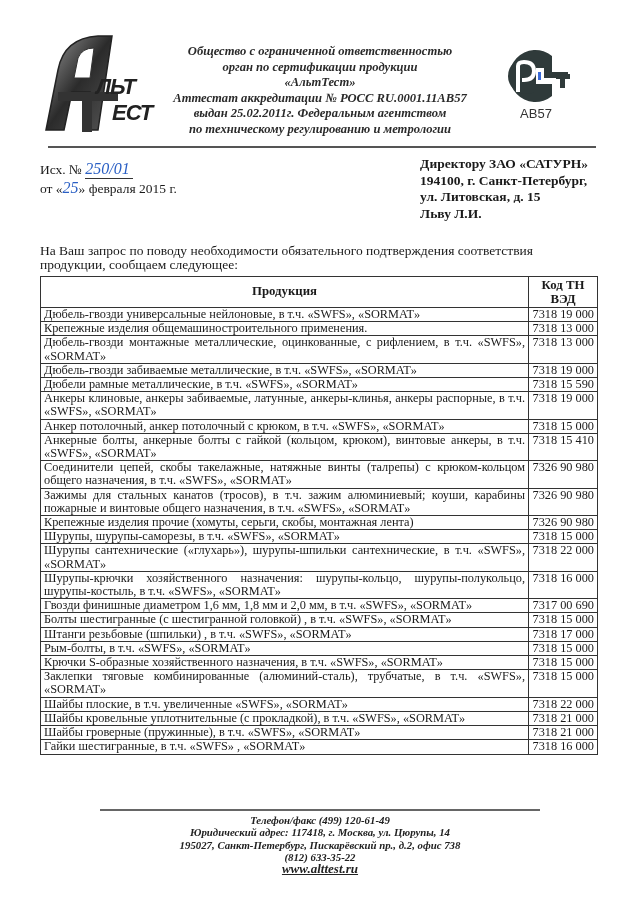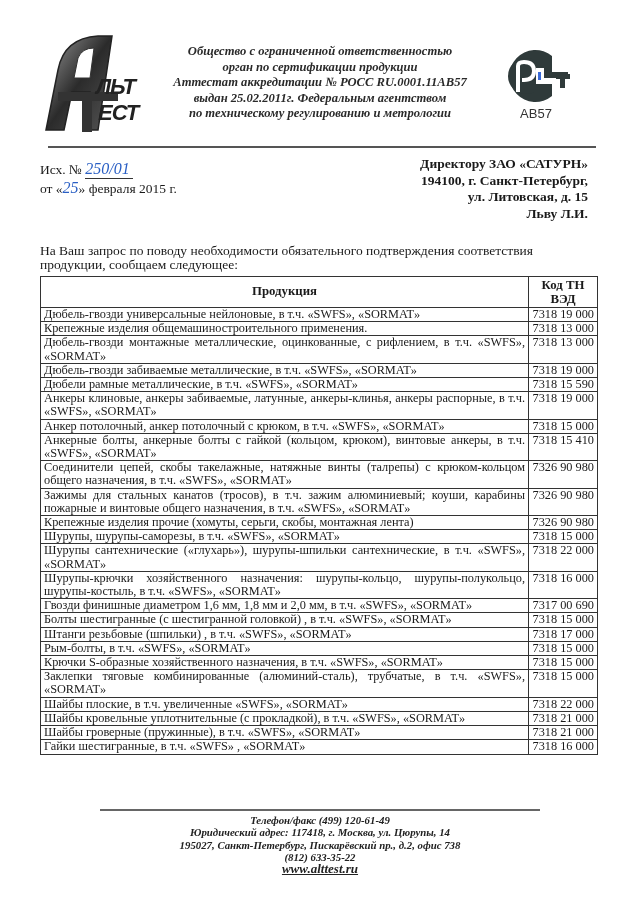--- a/index.html
+++ b/index.html
@@ -8,21 +8,21 @@
   
   .logo { left: 28px; top: 30px; width: 120px; height: 105px; }
   .org { left: 150px; top: 44px; width: 340px; text-align: center; font-style: italic; font-weight: bold; font-size: 12.6px; line-height: 15.6px; color: #2a2a2a; }
   .gost { left: 496px; top: 48px; width: 80px; height: 90px; }
   .gost-code { position: absolute; left: 0; width: 80px; top: 58px; text-align: center; font-family: "Liberation Sans", sans-serif; font-size: 13px; color: #333; }
   .hr-top { left: 48px; top: 146px; width: 548px; height: 2px; background: #555; }
   
   .ref { left: 40px; top: 160px; font-size: 13.5px; line-height: 17px; }
   .ref .hw { font-family: "Liberation Serif", serif; font-style: italic; color: #2a5fc4; font-size: 16px; }
   .ref .uline { display: inline-block; border-bottom: 1px solid #333; min-width: 48px; text-align: left; }
-  .addr { right: 48px; top: 156px; text-align: right; font-weight: bold; font-size: 13.5px; line-height: 16.5px; }
+  .addr { right: 48px; top: 156px; font-weight: bold; font-size: 13.5px; line-height: 16.5px; }
   
   .intro { left: 40px; top: 244px; width: 560px; font-size: 13.5px; line-height: 14px; }
   table.prod { position: absolute; left: 40px; top: 276px; width: 558px; border-collapse: collapse; font-size: 12.3px; line-height: 13.2px; }
   table.prod td, table.prod th { border: 1px solid #333; padding: 0 3px; vertical-align: top; }
   table.prod th { font-weight: bold; font-size: 12.8px; height: 28px; vertical-align: middle; text-align: center; }
   table.prod th.code { width: 64px; line-height: 14px; padding: 1px 2px; }
   table.prod td.name { text-align: justify; }
   table.prod td.code { text-align: right; white-space: nowrap; vertical-align: bottom; font-size: 12.3px; }
   table.prod tr.multi td.code { vertical-align: top; }
   
@@ -41,26 +41,27 @@
         <stop offset="0.5" stop-color="#2b2b2b"></stop>
         <stop offset="1" stop-color="#555"></stop>
       </linearGradient>
     </defs>
     <path d="M18 100 L30 40 Q36 8 70 6 L84 6 L70 100 L56 100 L62 62 L44 62 L36 100 Z" fill="url(#lg)" stroke="#222" stroke-width="1.5"></path>
     <path d="M46 48 L50 28 Q54 18 66 18 L62 48 Z" fill="#fff" stroke="#333" stroke-width="1"></path>
     <rect x="30" y="62" width="60" height="9" fill="#333"></rect>
     <rect x="54" y="62" width="10" height="40" fill="#333"></rect>
   </svg>
   <span style="position:absolute;left:68px;top:44px;font-family:'Liberation Sans',sans-serif;font-weight:bold;font-style:italic;font-size:22px;color:#222;letter-spacing:-1px;">ЛЬТ</span>
-  <span style="position:absolute;left:70px;top:70px;font-family:'Liberation Sans',sans-serif;font-weight:bold;font-style:italic;font-size:22px;color:#222;letter-spacing:-1px;">ЕСТ</span>
+  <span style="position:absolute;left:84px;top:70px;font-family:'Liberation Sans',sans-serif;font-weight:bold;font-style:italic;font-size:22px;color:#222;letter-spacing:-1px;">ЕСТ</span>
 </div>
 
 <div class="abs org">
   <div>Общество с ограниченной ответственностью</div>
   <div>орган по сертификации продукции</div>
+  <div>«АльтТест»</div>
   <div>Аттестат аккредитации  № РОСС RU.0001.11АВ57</div>
   <div>выдан 25.02.2011г. Федеральным агентством</div>
   <div>по техническому регулированию и метрологии</div>
 </div>
 
 <div class="abs gost">
   <svg width="80" height="56" viewBox="0 0 80 56" style="position:absolute;left:0;top:0;">
     <path d="M56 8 A26 26 0 1 0 56 48 L56 36 L44 36 L44 30 L72 30 L72 24 L56 24 Z" fill="#2f3a3a"></path>
     <circle cx="30" cy="28" r="18" fill="#2f3a3a"></circle>
     <path d="M22 44 L22 18 Q22 14 28 14 Q38 14 38 23 Q38 32 28 32 L26 32" fill="none" stroke="#fff" stroke-width="4"></path>

